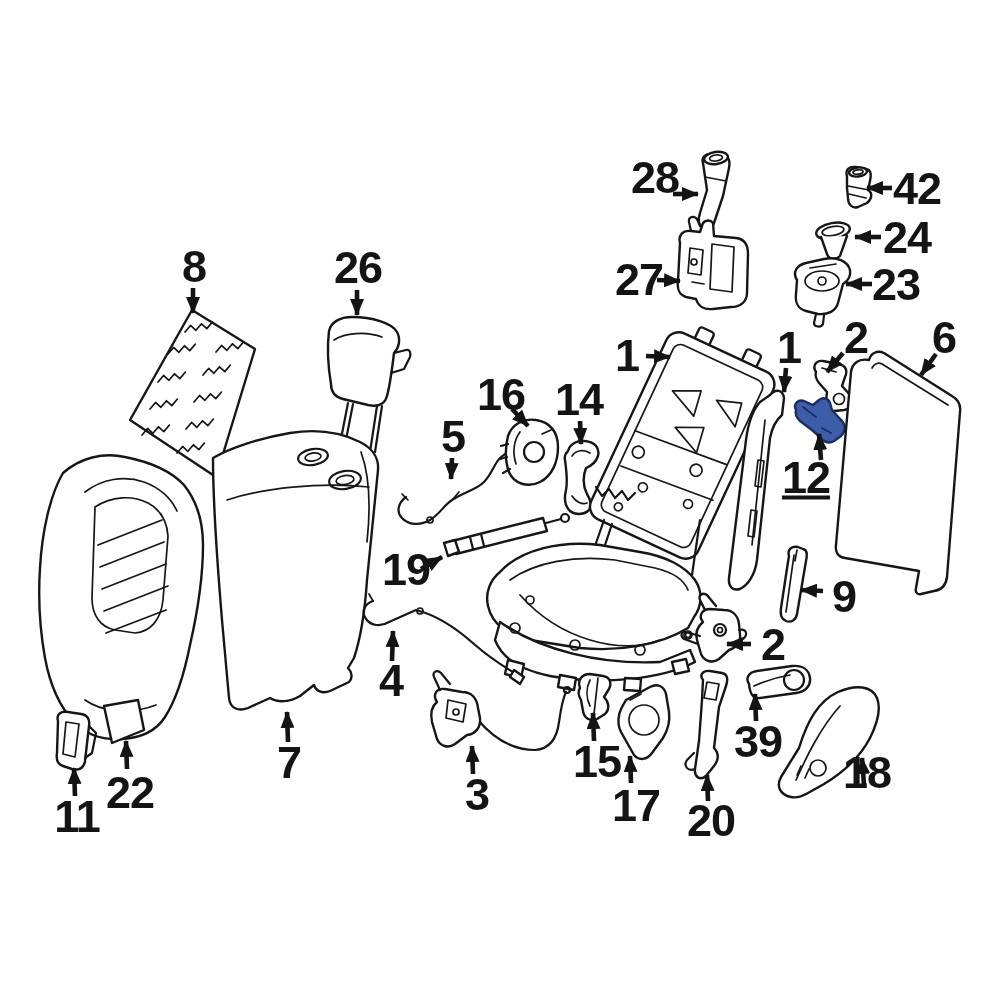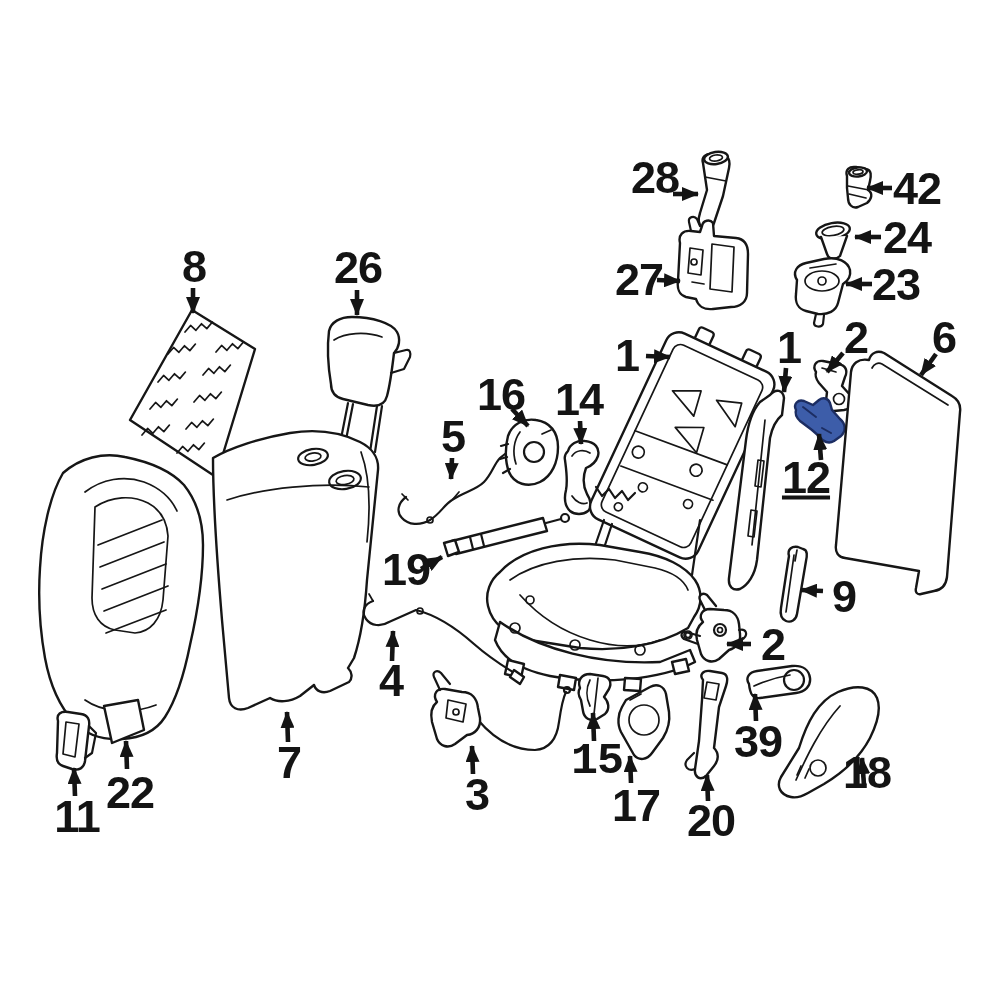--- a/index.html
+++ b/index.html
@@ -296,21 +296,21 @@
 <span class="callout" style="left: 453px; top: 436px;">5</span>
 <span class="callout" style="left: 944px; top: 337px;">6</span>
 <span class="callout" style="left: 289px; top: 762px;">7</span>
 <span class="callout" style="left: 194px; top: 266px;">8</span>
 <span class="callout" style="left: 844px; top: 596px;">9</span>
 <span class="callout" style="left: 789px; top: 347px;">1</span>
 <span class="callout" style="left: 77px; top: 816px; text-align: right;">11</span>
 <span class="callout" style="left: 806px; top: 477px; text-decoration: underline;">12</span>
 <span class="callout" style="left: 856px; top: 337px;">2</span>
 <span class="callout" style="left: 579px; top: 399px;">14</span>
-<span class="callout" style="left: 597px; top: 761px; font-family: Liberation Mono, monospace;">15</span>
+<span class="callout" style="left: 597px; top: 761px;">15</span>
 <span class="callout" style="left: 501px; top: 394px;">16</span>
 <span class="callout" style="left: 636px; top: 805px;">17</span>
 <span class="callout" style="left: 867px; top: 772px;">18</span>
 <span class="callout" style="left: 406px; top: 569px;">19</span>
 <span class="callout" style="left: 711px; top: 820px;">20</span>
 <span class="callout" style="left: 758px; top: 741px;">39</span>
 <span class="callout" style="left: 130px; top: 792px;">22</span>
 <span class="callout" style="left: 896px; top: 284px;">23</span>
 <span class="callout" style="left: 907px; top: 237px; text-align: center;">24</span>
 <span class="callout" style="left: 917px; top: 188px;">42</span>

